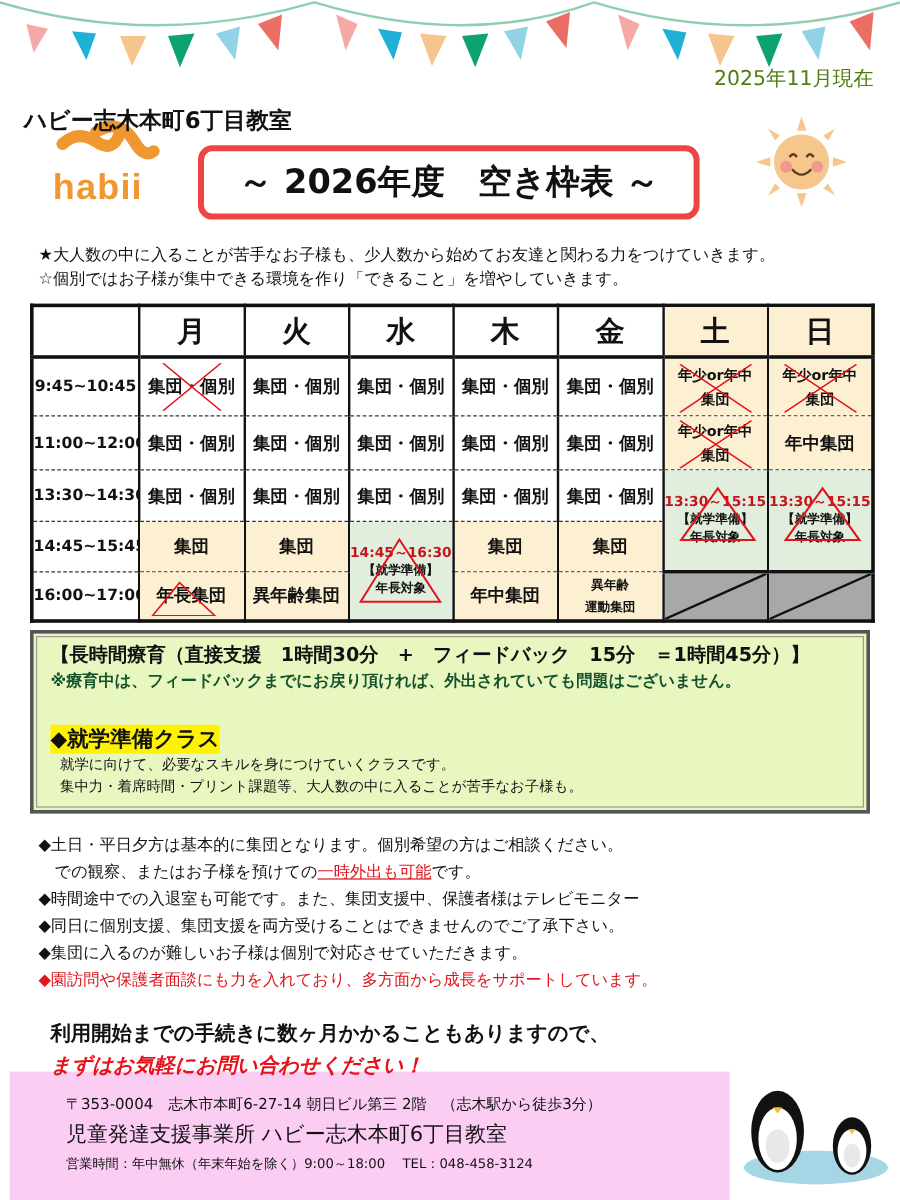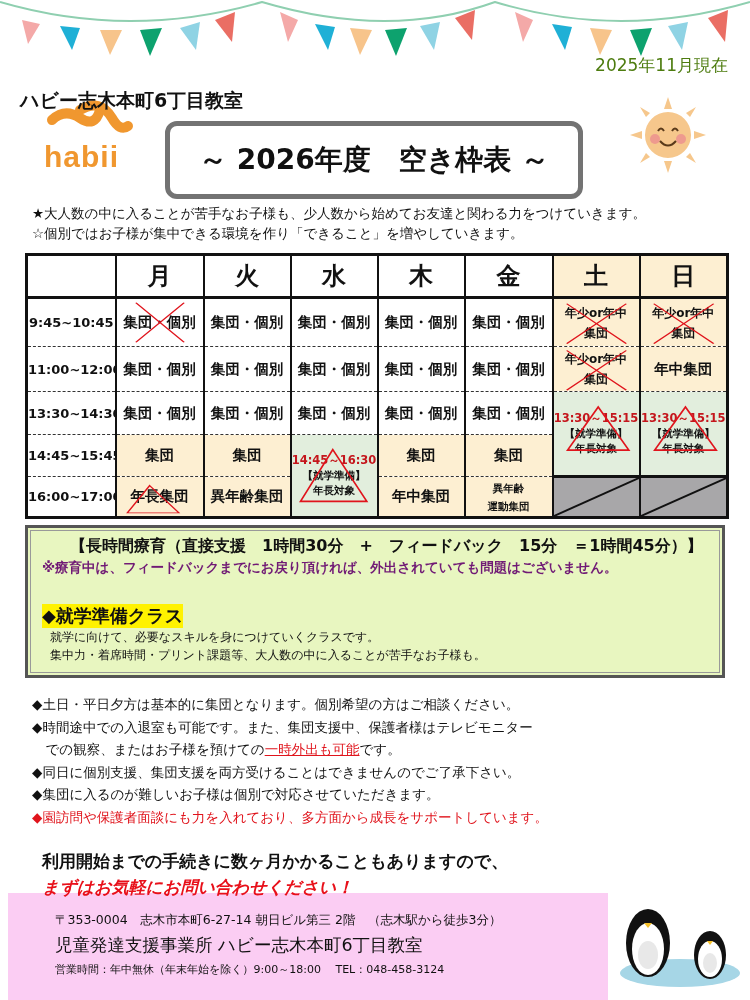--- a/index.html
+++ b/index.html
@@ -4,43 +4,43 @@
 <style>
   * { box-sizing: border-box; margin: 0; padding: 0; }
   body { width: 750px; height: 1000px; background: #ffffff; position: relative; overflow: hidden;
          font-family: "DejaVu Sans", "Liberation Sans", sans-serif; color: #111; }
   .abs { position: absolute; }
   .bunting { left: 0; top: 0; width: 750px; height: 60px; }
   .date { right: 22px; top: 54px; font-size: 17px; color: #4d7c0f; }
   .logo { left: 40px; top: 90px; width: 100px; height: 80px; }
   .logo-text { left: 44px; top: 140px; font-size: 30px; font-weight: bold; color: #f0972f; letter-spacing: 1px; font-family: "Liberation Sans", sans-serif; }
   .classroom { left: 0; width: 750px; top: 88px; text-align: left; font-size: 19px; font-weight: bold; padding-left: 20px; }
-  .title-box { left: 165px; top: 121px; width: 418px; height: 78px; border: 5px solid #737373; border-radius: 12px;
+  .title-box { left: 165px; top: 121px; width: 418px; height: 62px; border: 5px solid #ef4444; border-radius: 12px;
                display: flex; align-items: center; justify-content: center; font-size: 28px; font-weight: bold; background: #fff; }
   .sun { left: 628px; top: 95px; width: 80px; height: 80px; }
   .intro { left: 32px; top: 203px; font-size: 13.5px; line-height: 20px; }
   table.sched { position: absolute; left: 25px; top: 253px; width: 701px; border-collapse: collapse; table-layout: fixed; }
   table.sched td, table.sched th { border-left: 2px solid #111; border-right: 2px solid #111; text-align: center; vertical-align: middle;
         font-weight: bold; position: relative; overflow: hidden; }
   table.sched { border: 3px solid #111; }
   table.sched th { height: 43px; font-size: 24px; border-bottom: 3px solid #111; }
   table.sched tr.r td { border-bottom: 1.5px dashed #333; }
   table.sched tr.last td { border-bottom: none; }
   .time { font-size: 13px; font-weight: bold; }
   .cell { font-size: 14.5px; }
   .small { font-size: 10.5px; line-height: 15px; }
   .wkend { background: #fdefd2; }
   .cream { background: #fdefd2; }
   .green { background: #e2eedd; }
   .gray { background: #a8a7a9; }
   .redtime { color: #c4161c; font-size: 11.5px; }
   .xmark { position: absolute; left: 0; top: 0; width: 100%; height: 100%; pointer-events: none; }
   .info { left: 25px; top: 525px; width: 700px; height: 153px; background: #e8f6c0; border: 3px solid #555; outline: 1px solid #999; outline-offset: -6px; padding: 8px 14px; }
-  .info .h { font-size: 16px; font-weight: bold; margin-left: 28px; }
-  .info .warn { font-size: 13.5px; font-weight: bold; color: #701a75; margin-top: 2px; }
+  .info .h { font-size: 16px; font-weight: bold; }
+  .info .warn { font-size: 13.5px; font-weight: bold; color: #14532d; margin-top: 2px; }
   .info .cls { margin-top: 27px; font-size: 18px; font-weight: bold; display: inline-block; background: #fff200; }
   .info .d { font-size: 12px; padding-left: 8px; line-height: 18px; }
   .notes { left: 32px; top: 693px; font-size: 13.5px; line-height: 22.5px; }
   .notes .red { color: #e0141c; }
   .notes .ul { color: #e0141c; text-decoration: underline; }
   .cta1 { left: 42px; top: 850px; font-size: 17px; font-weight: bold; }
   .cta2 { left: 42px; top: 876px; font-size: 17px; font-weight: bold; color: #e8101a; font-style: italic; }
   .pink { left: 8px; top: 893px; width: 600px; height: 107px; background: #fbcdf3; }
   .addr { left: 55px; top: 912px; font-size: 12.5px; }
   .office { left: 55px; top: 933px; font-size: 17.5px; }
@@ -243,22 +243,22 @@
 <div class="abs info">
   <div class="h">【長時間療育（直接支援　1時間30分　+　フィードバック　15分　＝1時間45分）】</div>
   <div class="warn">※療育中は、フィードバックまでにお戻り頂ければ、外出されていても問題はございません。</div>
   <div class="cls">◆就学準備クラス</div>
   <div class="d">就学に向けて、必要なスキルを身につけていくクラスです。</div>
   <div class="d">集中力・着席時間・プリント課題等、大人数の中に入ることが苦手なお子様も。</div>
 </div>
 
 <div class="abs notes">
   <div>◆土日・平日夕方は基本的に集団となります。個別希望の方はご相談ください。</div>
+  <div><span>　での観察、またはお子様を預けての</span><span class="ul">一時外出も可能</span><span>です。</span></div>
   <div>◆時間途中での入退室も可能です。また、集団支援中、保護者様はテレビモニター</div>
-  <div><span>　での観察、またはお子様を預けての</span><span class="ul">一時外出も可能</span><span>です。</span></div>
   <div>◆同日に個別支援、集団支援を両方受けることはできませんのでご了承下さい。</div>
   <div>◆集団に入るのが難しいお子様は個別で対応させていただきます。</div>
   <div class="red">◆園訪問や保護者面談にも力を入れており、多方面から成長をサポートしています。</div>
 </div>
 
 <div class="abs pink"></div>
 <div class="abs cta1">利用開始までの手続きに数ヶ月かかることもありますので、</div>
 <div class="abs cta2">まずはお気軽にお問い合わせください！</div>
 <div class="abs addr">〒353-0004　志木市本町6-27-14 朝日ビル第三 2階　（志木駅から徒歩3分）</div>
 <div class="abs office">児童発達支援事業所 ハビー志木本町6丁目教室</div>

